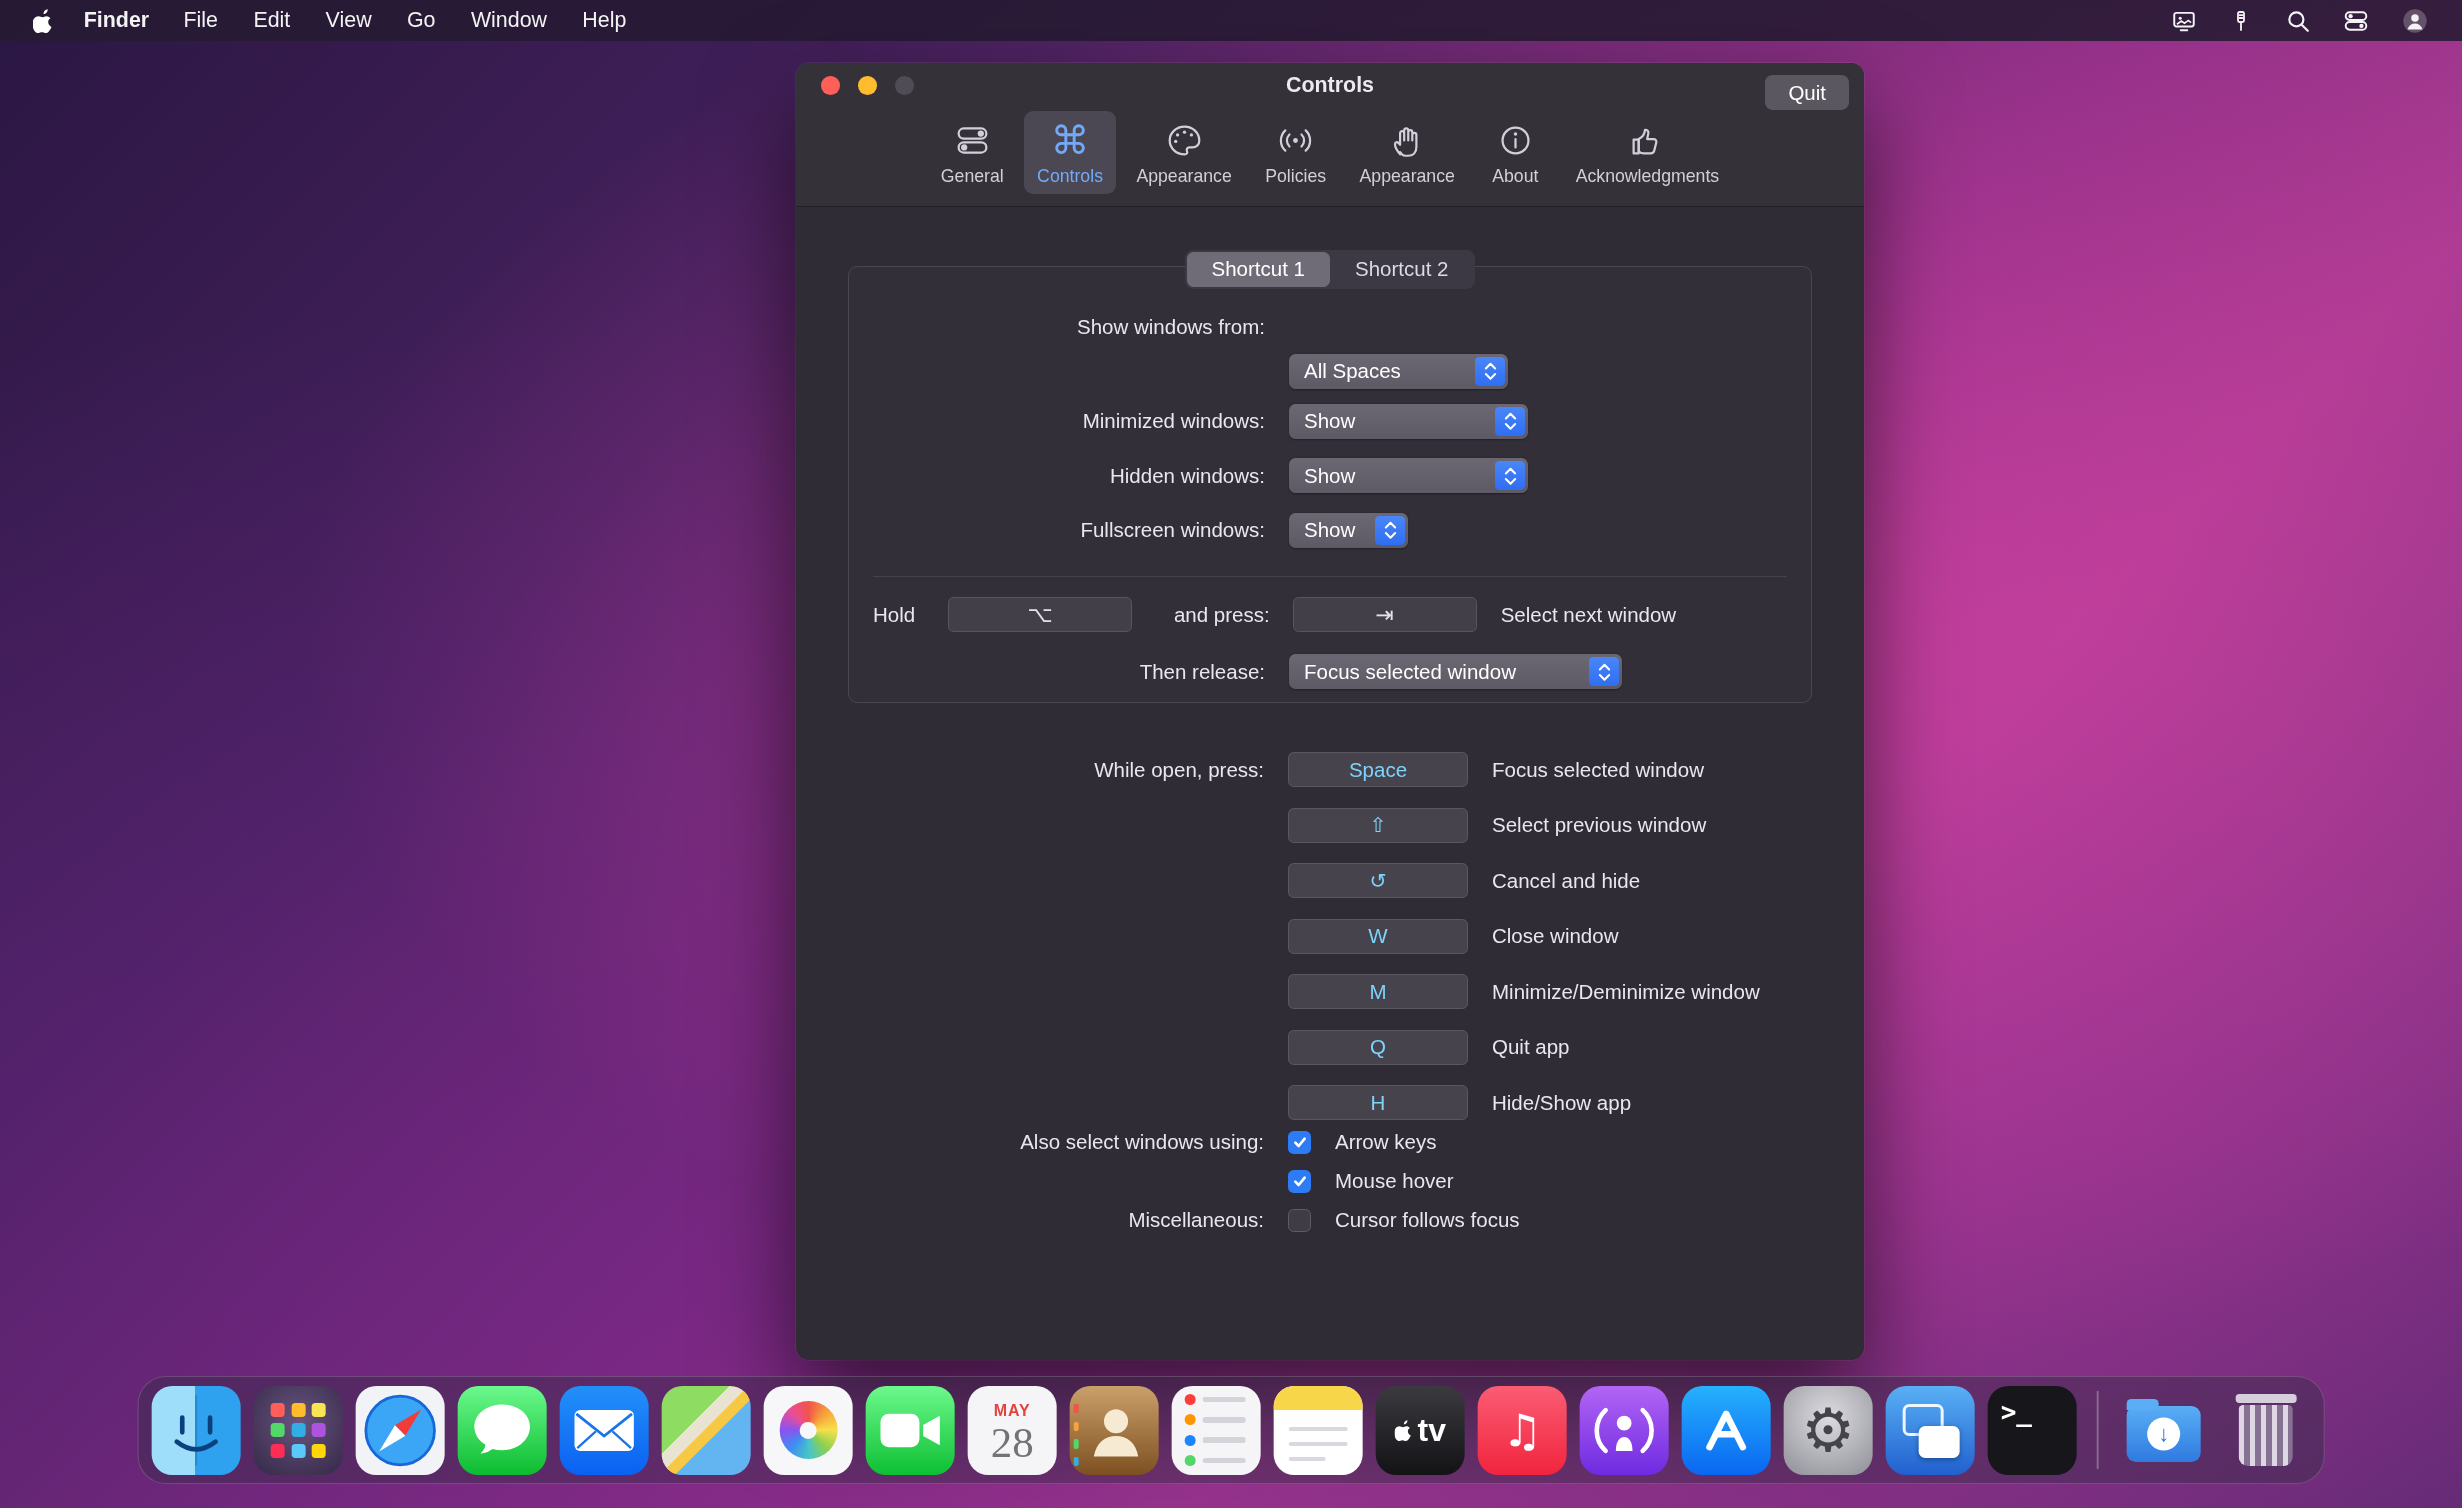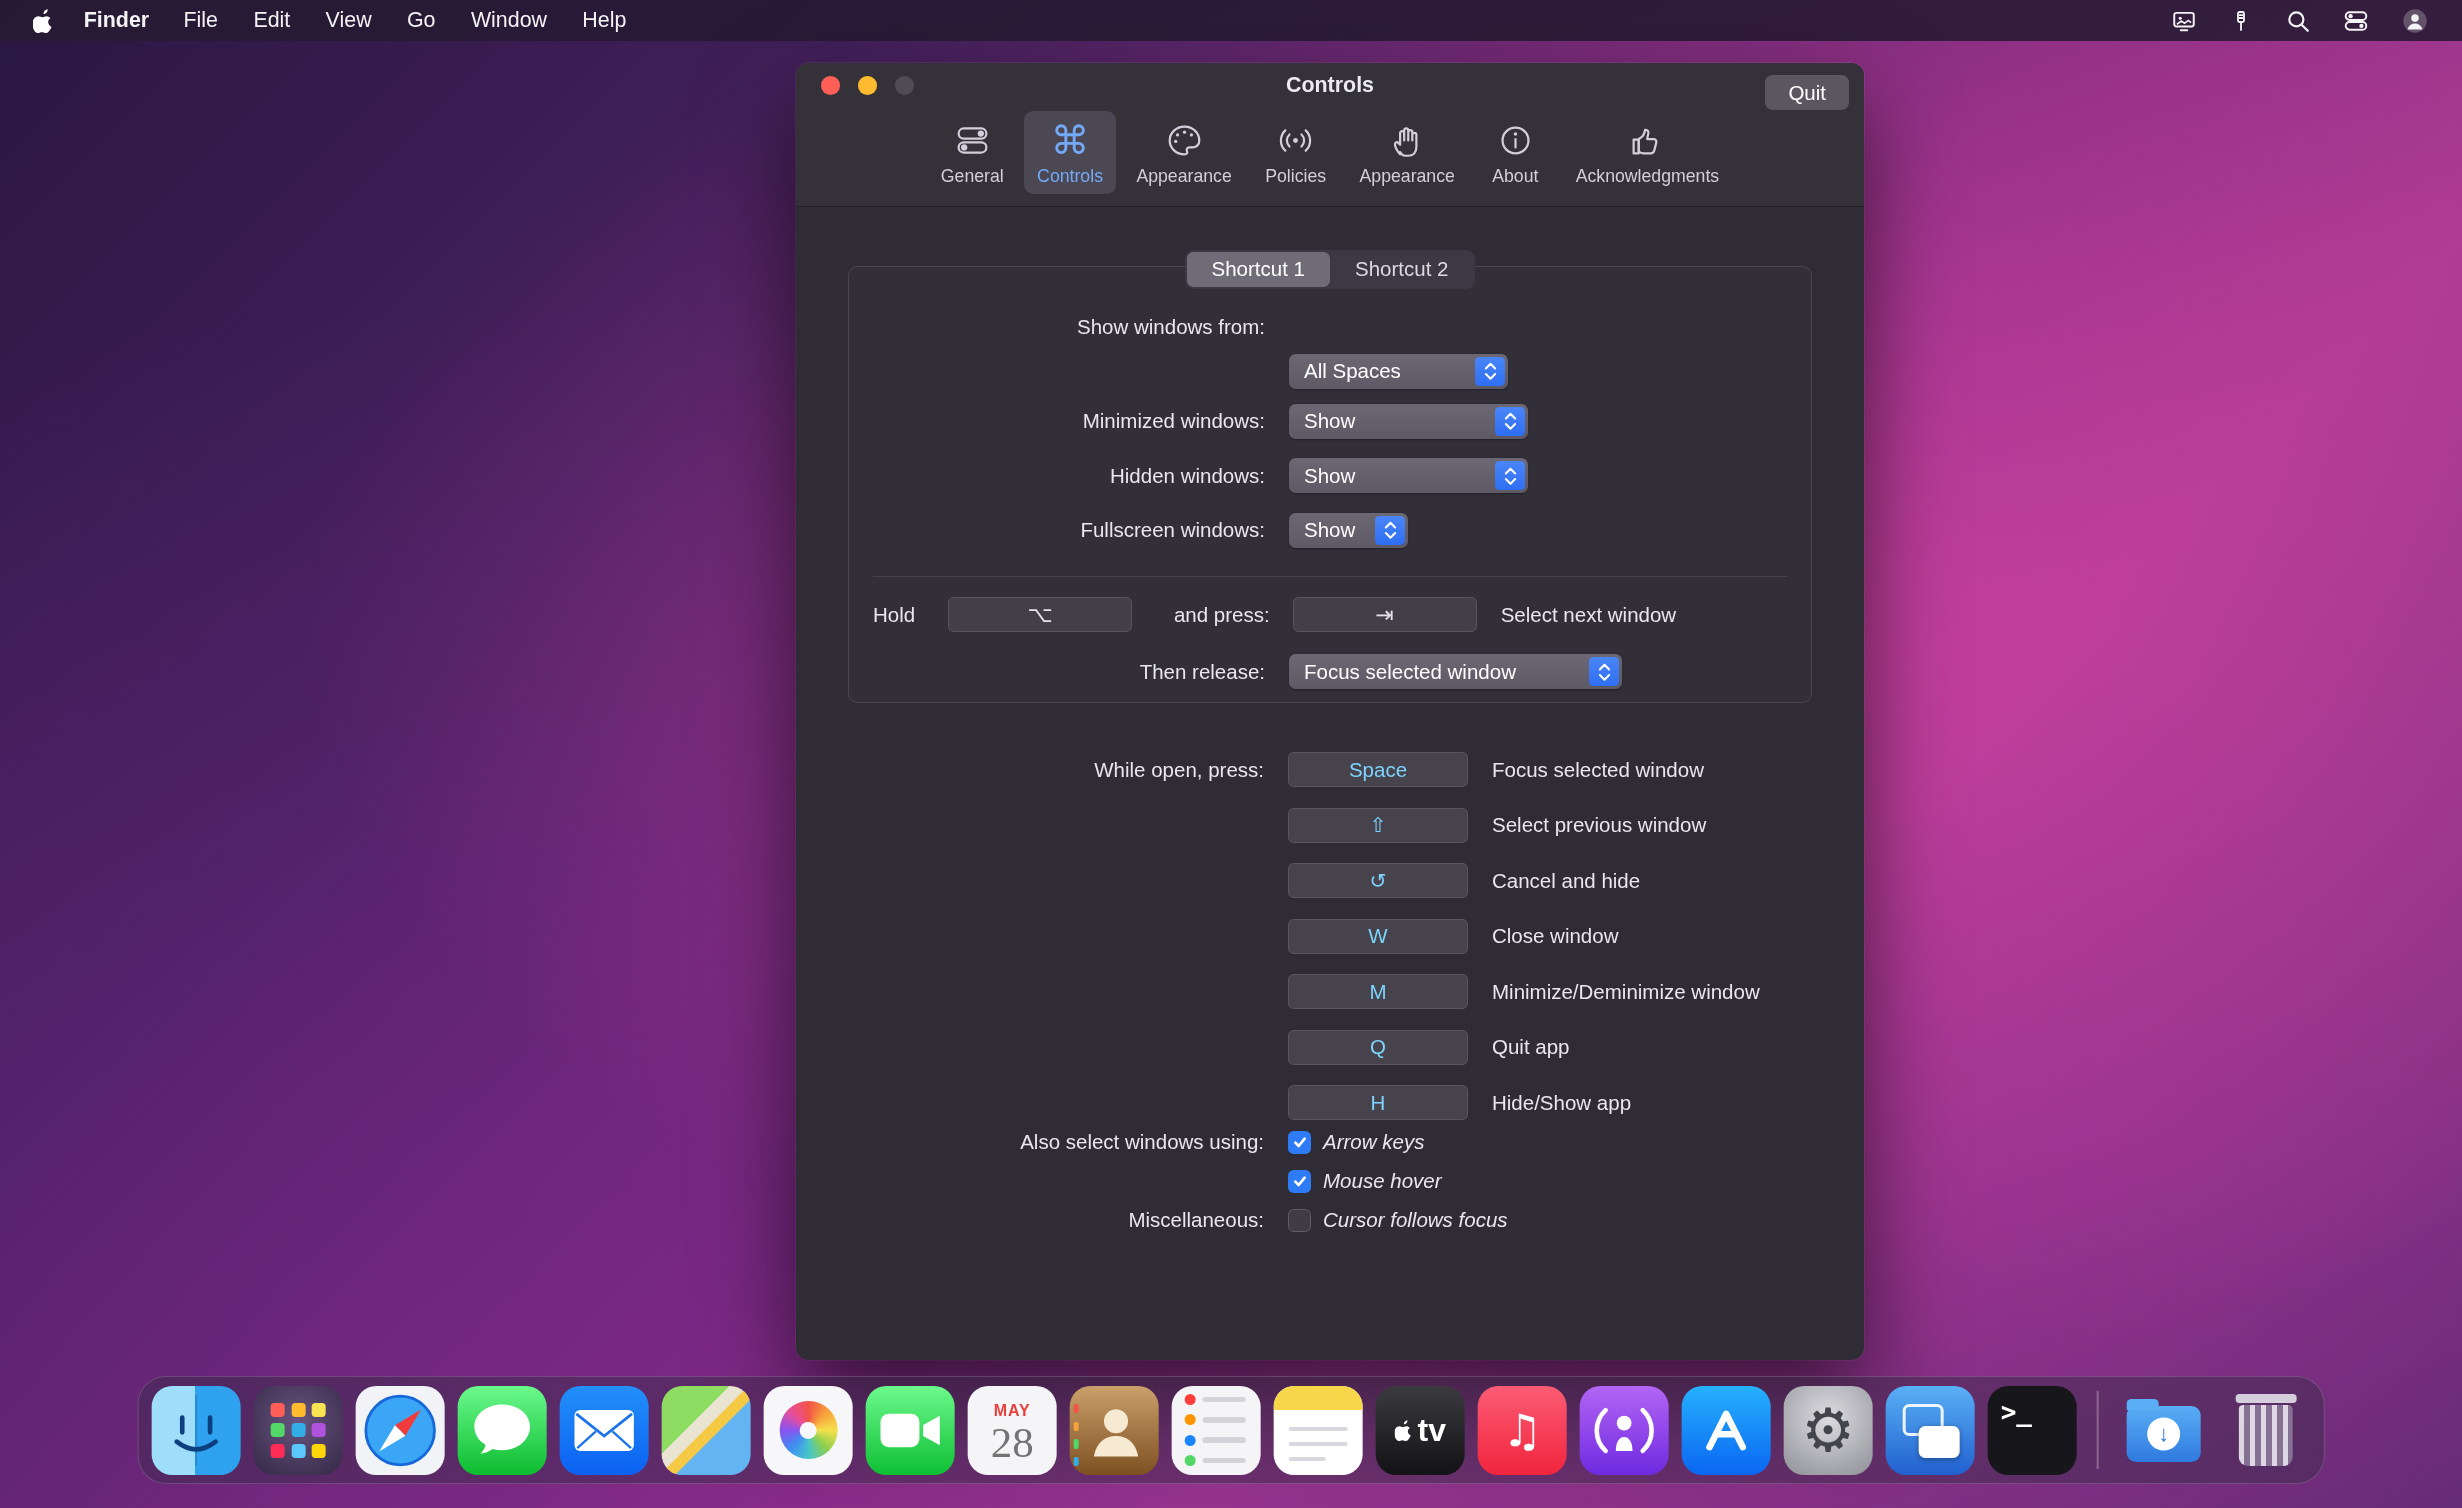--- a/index.html
+++ b/index.html
@@ -88,21 +88,21 @@
   .hold-label { margin-left:24px; font-size:20.5px; }
   .hold-row .keyfield.f1 { margin-left:33px; }
   .andpress { margin-left:19.5px; width:118px; text-align:right; font-size:20.5px; }
   .hold-row .keyfield.f2 { margin-left:23px; }
   .hold-row .desc { margin-left:24px; }
 
   .below { margin-top:49px; }
   .sc-row { margin-bottom:20.5px; }
 
   .cb-section { margin-top:10px; }
-  .cb-row { display:flex; align-items:center; gap:12px;font-style:italic; }
+  .cb-row { display:flex; align-items:center; gap:24px; }
   .cbx { width:23px; height:23px; border-radius:5.6px; background:#2e7bf6; display:flex; align-items:center; justify-content:center; flex:none; }
   .cbx.un { background:#3f3c46; border:0.9px solid #5f5c66; }
   .cb-gap { margin-bottom:15px; }
   .misc-row { margin-top:5.6px; }
   .cb-label { font-size:20.5px; color:#e9e7ee; }
 
   
   .dock { position:absolute; bottom:24px; left:50%; transform:translateX(-50%);
     height:108px; background:rgba(55,45,70,0.45); border:0.9px solid rgba(255,255,255,0.16);
     border-radius:28px; display:flex; align-items:center; padding:0 13px; gap:13px; }

